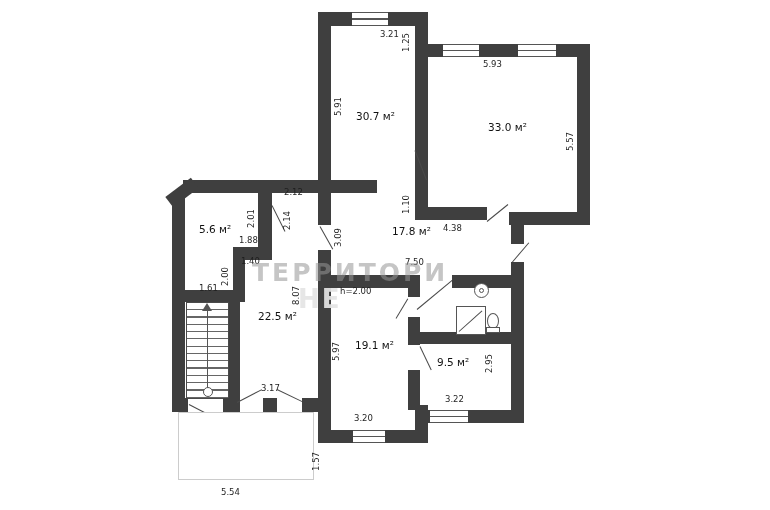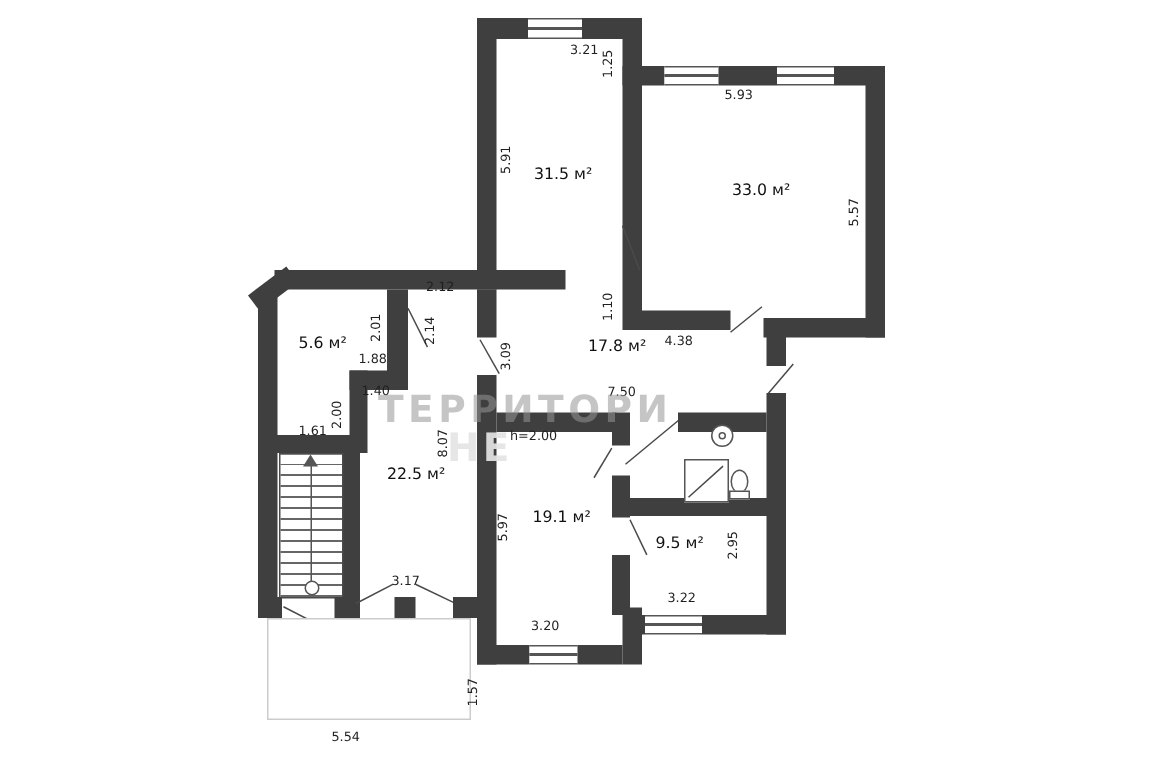--- a/index.html
+++ b/index.html
@@ -100,21 +100,21 @@
   <div class="door" style="left:189px;top:404px;width:37px;transform:rotate(27.3deg);"></div>
   <div class="wall" style="left:223px;top:398px;width:14px;height:14px;"></div>
   <div class="door" style="left:237px;top:402px;width:28px;transform:rotate(-27.5deg);"></div>
   <div class="wall" style="left:263px;top:398px;width:14px;height:14px;"></div>
   <div class="door" style="left:277px;top:389px;width:28px;transform:rotate(25.6deg);"></div>
   <div class="wall" style="left:302px;top:398px;width:16px;height:14px;"></div>
   <div class="door" style="left:276px;top:456px;width:31px;transform:rotate(-33.2deg);"></div>
 
   <div class="porch" style="left:178px;top:412px;width:134px;height:66px;"></div>
 
-  <div class="room-label" style="left:356px;top:111px;">31.5 м²</div>
+  <div class="room-label" style="left:356px;top:111px;">30.7 м²</div>
   <div class="room-label" style="left:488px;top:122px;">33.0 м²</div>
   <div class="room-label" style="left:199px;top:224px;">5.6 м²</div>
   <div class="room-label" style="left:360px;top:226px;margin-left:32px;">17.8 м²</div>
   <div class="room-label" style="left:258px;top:311px;">22.5 м²</div>
   <div class="room-label" style="left:355px;top:340px;">19.1 м²</div>
   <div class="room-label" style="left:437px;top:357px;">9.5 м²</div>
 
   <div class="dim" style="left:360px;top:30px;margin-left:20px;">3.21</div>
   <div class="dimv" style="left:402px;top:33px;">1.25</div>
   <div class="dim" style="left:483px;top:60px;">5.93</div>

